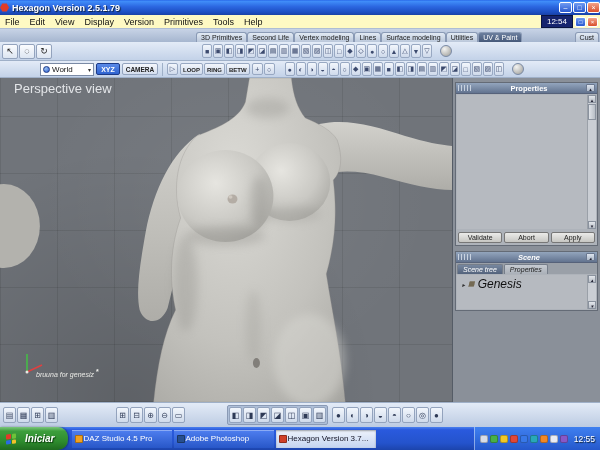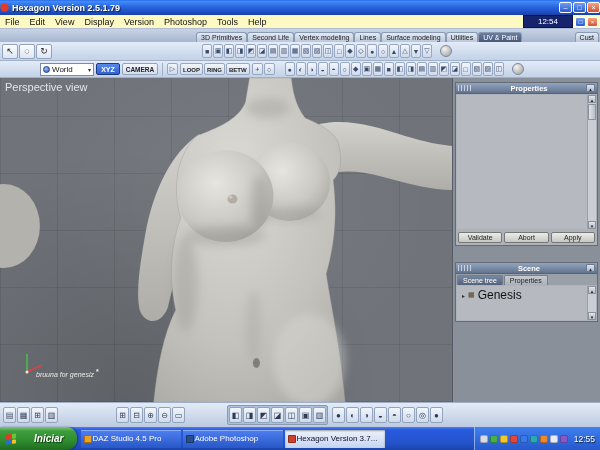--- a/index.html
+++ b/index.html
@@ -15,21 +15,21 @@
   .win-btns{margin-left:auto;display:flex;gap:1px;}
   .win-btn{width:13px;height:11px;border:1px solid #fff;border-radius:2px;color:#fff;font-size:7px;
     line-height:9px;text-align:center;background:linear-gradient(180deg,#6f9bf2,#2a5ad0);}
   .win-btn.n-close-button{background:linear-gradient(180deg,#f2a38a,#d9502c);}
 
   
   .menubar{height:14px;flex:0 0 14px;display:flex;align-items:center;background:#fef9c3;border-bottom:1px solid #aebdd4;}
   .menu-items{display:flex;}
   .menu-item{font-size:9px;color:#111;padding:0 5px;}
   .menubar-right{margin-left:auto;display:flex;align-items:center;gap:2px;padding-right:2px;}
-  .clock-box{background:#16246e;color:#fff;font-size:8px;padding:1px 14px;border:1px solid #0a1440;}
+  .clock-box{background:#16246e;color:#fff;font-size:8px;padding:1px 5px;border:1px solid #0a1440;}
   .mini-btn{width:11px;height:10px;border:1px solid #fff;border-radius:2px;color:#fff;font-size:6px;
     line-height:8px;text-align:center;background:linear-gradient(180deg,#6f9bf2,#2a5ad0);}
   .mini-btn.n-close-button{background:linear-gradient(180deg,#f2a38a,#d9502c);}
 
   
   .tabbar{height:13px;flex:0 0 13px;display:flex;align-items:flex-end;background:linear-gradient(180deg,#c7d3e6,#a6b6cf);}
   .tabs{display:flex;margin-left:196px;}
   .tab{font-size:7px;padding:1px 4px 1px;color:#1c1c1c;white-space:nowrap;border:1px solid #8a9ab5;border-bottom:none;
     border-radius:3px 3px 0 0;background:linear-gradient(180deg,#e2eaf4,#bac7da);}
   .tab.active{background:linear-gradient(180deg,#6c7f9e,#46597a);color:#fff;}
@@ -68,21 +68,21 @@
   
   .main{flex:0 0 324px;height:324px;display:flex;}
   .viewport{position:relative;width:453px;flex:0 0 453px;overflow:hidden;background-color:#70747a;
     background-image:
       radial-gradient(ellipse at 28% 100%, rgba(0,0,0,0.16), transparent 55%),
       radial-gradient(ellipse at 52% 38%, rgba(255,255,255,0.05), transparent 60%),
       repeating-linear-gradient(0deg, rgba(0,0,0,0.09) 0 1px, transparent 1px 57px),
       repeating-linear-gradient(90deg, rgba(0,0,0,0.09) 0 1px, transparent 1px 57px);
     border-right:1px solid #555c66;}
   .model{position:absolute;inset:0;width:100%;height:100%;}
-  .viewport-label{position:absolute;top:3px;left:5px;font-size:11px;color:#e3e5e8;}
+  .viewport-label{position:absolute;top:3px;left:14px;font-size:13px;color:#e3e5e8;}
   .axis{position:absolute;left:20px;bottom:27px;}
   .watermark{position:absolute;left:36px;bottom:24px;font-size:7px;color:#e9e9e5;font-style:italic;}
   .wm-star{font-style:normal;font-weight:bold;vertical-align:3px;margin-left:2px;color:#f2f2ee;}
 
   
   .side{flex:1;background:#8a9099;padding:4px 2px 0 2px;display:flex;flex-direction:column;}
   .panel{border:1px solid #646b76;background:#aeb3ba;}
   .panel-header{height:11px;display:flex;align-items:center;padding:0 2px;gap:3px;
     background:linear-gradient(180deg,#93a5bd,#62738f);border-bottom:1px solid #56627a;}
   .hatch{width:14px;height:6px;background:repeating-linear-gradient(90deg,#c8d2e0 0 1px,transparent 1px 3px);}
@@ -93,21 +93,21 @@
   .props-body{height:134px;}
   .scrollbar{position:absolute;top:0;right:0;bottom:0;width:9px;background:#caced4;border-left:1px solid #9aa0a8;
     display:flex;flex-direction:column;}
   .sb-btn{height:8px;font-size:5px;line-height:8px;text-align:center;color:#223;
     background:linear-gradient(180deg,#e3e7ec,#b6bcc4);border:1px solid #8a929e;}
   .sb-btn.bottom{margin-top:auto;}
   .sb-thumb{height:16px;margin:1px 0;background:linear-gradient(90deg,#dfe3e8,#b8bec6);border:1px solid #8a929e;}
   .btn-row{display:flex;gap:2px;padding:2px;}
   .px-btn{flex:1;height:11px;font-size:7px;line-height:10px;text-align:center;color:#222;
     background:linear-gradient(180deg,#ebebe9,#c6c6c2);border:1px solid #777;border-radius:2px;}
-  .scene-panel{margin-top:16px;}
+  .scene-panel{margin-top:5px;font-style:italic;}
   .scene-tabs{display:flex;gap:1px;padding:1px 1px 0;background:#9aa0a8;}
   .scene-tab{font-size:7px;padding:1px 5px;color:#1c1c1c;background:linear-gradient(180deg,#c6cbd2,#aab0b8);
     border:1px solid #767e8a;border-bottom:none;border-radius:2px 2px 0 0;}
   .scene-tab.active{background:linear-gradient(180deg,#77879f,#53637c);color:#fff;}
   .scene-body{height:34px;}
   .tree-item{display:flex;align-items:center;gap:3px;padding:2px 2px 0 5px;}
   .tree-icon{font-size:6px;color:#333;}
   .tree-icon2{font-size:7px;color:#5a4a28;}
   .tree-label{font-size:12px;color:#111;}
   .dg-panel{margin-top:4px;}
@@ -131,21 +131,21 @@
   .bt-icon{width:13px;height:16px;display:flex;align-items:center;justify-content:center;font-size:8px;color:#2e3a56;
     background:linear-gradient(180deg,#f2f6fc,#cfdaeb);border:1px solid #93a3bd;border-radius:2px;}
   .g1{margin-left:3px;}
   .g2{margin-left:58px;}
   .g3{margin-left:42px;background:#aebfd8;padding:1px;border:1px solid #8a9ab5;border-radius:2px;}
   .g4{margin-left:4px;}
 
   
   .taskbar{height:23px;flex:0 0 23px;display:flex;align-items:center;
     background:linear-gradient(180deg,#4a80ee 0%,#2a5ade 12%,#2453cc 70%,#1c44ac 100%);}
-  .start-btn{height:23px;display:flex;align-items:center;gap:18px;padding:0 14px 0 6px;
+  .start-btn{height:23px;display:flex;align-items:center;gap:9px;padding:0 14px 0 6px;
     background:linear-gradient(180deg,#7bc77b 0%,#3d9e3c 18%,#2e8c2e 62%,#1f6b1f 100%);
     border-radius:0 10px 10px 0;box-shadow:1px 0 2px rgba(0,0,0,.4);}
   .start-label{color:#fff;font-size:10px;font-weight:bold;font-style:italic;text-shadow:1px 1px 1px #0a3a0a;}
   .win-flag{width:10px;height:10px;display:grid;grid-template-columns:1fr 1fr;gap:1px;transform:skewY(-6deg);}
   .win-flag i{display:block;border-radius:1px;}
   .win-flag i:nth-child(1){background:#e23a2a;}
   .win-flag i:nth-child(2){background:#6ec23a;}
   .win-flag i:nth-child(3){background:#2a6ae2;}
   .win-flag i:nth-child(4){background:#f2c22a;}
   .task-items{display:flex;gap:2px;margin-left:4px;}
@@ -177,21 +177,21 @@
   </div>
 
   <div class="menubar">
     <div class="menu-items">
 
     <span class="menu-item">File</span>
         <span class="menu-item">Edit</span>
         <span class="menu-item">View</span>
         <span class="menu-item">Display</span>
         <span class="menu-item">Version</span>
-        <span class="menu-item">Photoshop</span>
+        <span class="menu-item">Primitives</span>
         <span class="menu-item">Tools</span>
         <span class="menu-item">Help</span>
       </div>
     <div class="menubar-right">
       <span class="clock-box">12:54</span>
       <div class="win-btns">
 
       <span class="mini-btn n-restore-button">□</span>
           <span class="mini-btn n-close-button">×</span>
         </div>

